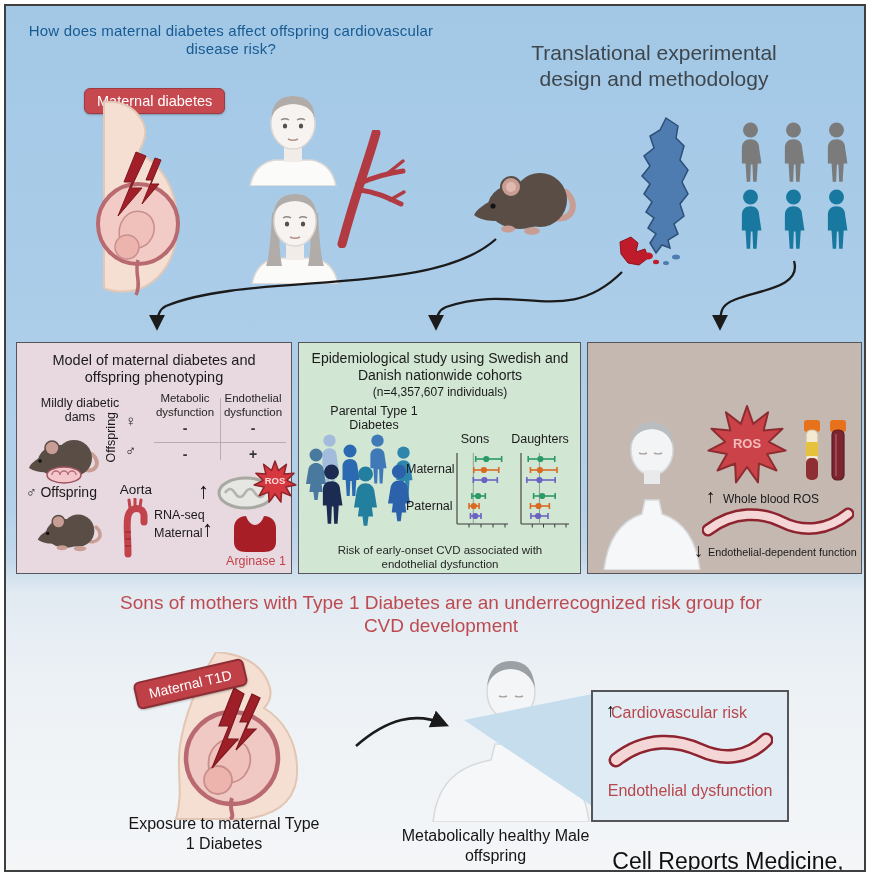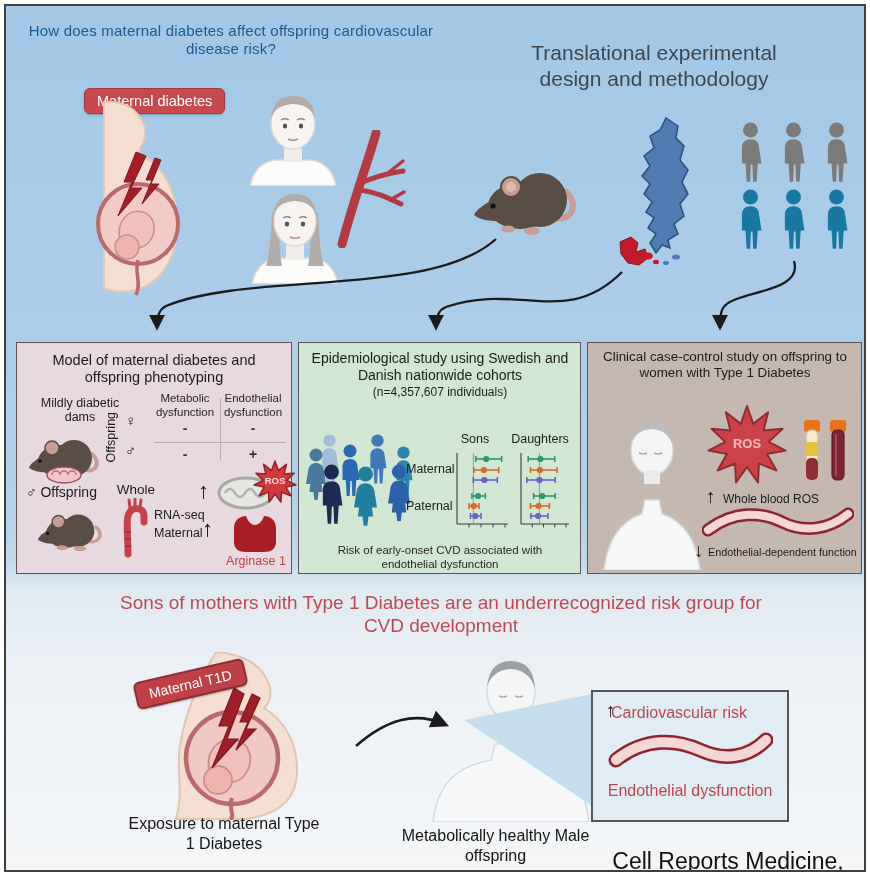--- a/index.html
+++ b/index.html
@@ -165,21 +165,21 @@
     <path d="M56,42 C72,50 80,36 70,28" fill="none" stroke="#c79d94" stroke-width="4" stroke-linecap="round"></path>
     <circle cx="50" cy="32" r="18" fill="#594d46"></circle>
     <ellipse cx="36" cy="35" rx="22" ry="16" fill="#594d46"></ellipse>
     <path d="M20,30 C12,33 6,38 5,42 C11,46 19,47 25,46 Z" fill="#594d46"></path>
     <circle cx="28" cy="22" r="7" fill="#c79d94" stroke="#594d46" stroke-width="1.6"></circle>
     <circle cx="16" cy="35" r="1.8" fill="#111"></circle>
     <ellipse cx="32" cy="51" rx="6" ry="2.8" fill="#c79d94"></ellipse>
     <ellipse cx="52" cy="52" rx="7" ry="3" fill="#c79d94"></ellipse>
   </svg>
 
-  <div class="abs ctr" style="left:100px;top:476px;width:60px;font-size:13.5px;color:#1b1b1b;">Whole</div>
+  <div class="abs ctr" style="left:100px;top:476px;width:60px;font-size:13.5px;color:#1b1b1b;">Aorta</div>
   <svg class="abs" style="left:112px;top:492px;" width="30" height="62" viewBox="0 0 30 62">
     <path d="M10,56 C10,38 8,26 10,18 C12,8 26,8 26,18 L26,24" fill="none" stroke="#c2434c" stroke-width="7" stroke-linecap="round"></path>
     <path d="M12,10 L11,2 M17,8 L17,1 M22,9 L23,2" stroke="#c2434c" stroke-width="3" stroke-linecap="round"></path>
     <path d="M7,34 h6 M7,41 h6 M7,48 h6" stroke="#9e2f38" stroke-width="1.6"></path>
   </svg>
   <div class="abs small" style="left:148px;top:502px;">RNA-seq</div>
   <div class="abs small" style="left:148px;top:520px;">Maternal</div>
 
   <div class="abs uparrow" style="left:192px;top:472px;font-size:22px;">↑</div>
   <svg class="abs" style="left:210px;top:468px;" width="60" height="38" viewBox="0 0 60 38">
@@ -193,20 +193,21 @@
 
   <div class="abs uparrow" style="left:196px;top:510px;font-size:22px;">↑</div>
   <svg class="abs" style="left:220px;top:504px;" width="58" height="44" viewBox="0 0 58 44">
     <path d="M8,18 C8,10 14,6 20,6 C22,12 26,15 29,15 C32,15 36,12 38,6 C44,6 50,10 50,18 L50,32 C50,39 45,42 38,42 L20,42 C13,42 8,39 8,32 Z" fill="#a81e27"></path>
   </svg>
   <div class="abs ctr redtxt" style="left:212px;top:548px;width:76px;font-size:12.5px;">Arginase 1</div>
 
   <div class="abs panel" style="left:292px;top:336px;width:283px;height:232px;background:#d2e6d4;"></div>
   <div class="abs ctr ptitle" style="left:305px;top:344px;width:258px;font-size:14px;">Epidemiological study using Swedish and Danish nationwide cohorts</div>
   <div class="abs ctr" style="left:305px;top:379px;width:258px;font-size:12px;color:#1b1b1b;">(n=4,357,607 individuals)</div>
+  <div class="abs ctr small" style="left:304px;top:398px;width:128px;">Parental Type 1 Diabetes</div>
 
   <svg class="abs" style="left:300px;top:428px;" width="125" height="100" viewBox="0 0 125 100">
     <use href="#pg" transform="translate(14,0) scale(0.95)" fill="#a4bcdb"></use>
     <use href="#pg" transform="translate(62,0) scale(0.95)" fill="#3f79b8"></use>
     <use href="#wg" transform="translate(0,14) scale(1.0)" fill="#49799f"></use>
     <use href="#pg" transform="translate(34,10) scale(1.0)" fill="#2b6ab0"></use>
     <use href="#pg" transform="translate(88,12) scale(0.95)" fill="#2e86ad"></use>
     <use href="#pg" transform="translate(14,30) scale(1.15)" fill="#1c2b52"></use>
     <use href="#wg" transform="translate(48,32) scale(1.15)" fill="#237f9e"></use>
     <use href="#wg" transform="translate(82,30) scale(1.1)" fill="#2b62ab"></use>
@@ -277,21 +278,20 @@
         <circle cx="88.55" cy="56" r="3.1" fill="#d96a22"></circle>
         <line x1="80.9" y1="66" x2="98" y2="66" stroke="#6b63c1" stroke-width="1.6"></line>
         <line x1="80.9" y1="63" x2="80.9" y2="69" stroke="#6b63c1" stroke-width="1.6"></line>
         <line x1="98" y1="63" x2="98" y2="69" stroke="#6b63c1" stroke-width="1.6"></line>
         <circle cx="88.1" cy="66" r="3.1" fill="#6b63c1"></circle>
       </svg>
 
   <div class="abs ctr tiny" style="left:312px;top:538px;width:244px;">Risk of early-onset CVD associated with endothelial dysfunction</div>
 
   <div class="abs panel" style="left:581px;top:336px;width:275px;height:232px;background:#c4b8b1;"></div>
-  <div class="abs ctr ptitle" style="left:584px;top:343px;width:270px;font-size:13.4px;">Clinical case-control study on offspring to women with Type 1 Diabetes</div>
 
   <svg class="abs" style="left:592px;top:412px;" width="108" height="152" viewBox="0 0 108 152">
     <ellipse cx="54" cy="32" rx="21" ry="25" fill="#f3f4f5" stroke="#d6d9db" stroke-width="1.5"></ellipse>
     <path d="M33,26 Q36,4 54,4 Q73,4 75,28 Q70,12 54,11 Q38,12 33,26 Z" fill="#b9bdc0"></path>
     <path d="M45,35 q4,1.8 8,0 M60,35 q4,1.8 8,0" transform="translate(-4,0)" stroke="#a9a19b" stroke-width="1.4" fill="none"></path>
     <rect x="46" y="52" width="16" height="14" fill="#e9eaec"></rect>
     <path d="M6,152 C10,118 26,102 44,96 L47,82 h14 L64,96 C82,102 98,118 102,152 Z" fill="#f6f7f8" stroke="#d7dadd" stroke-width="1.5"></path>
   </svg>
 
   <svg class="abs" id="ros-big-svg" style="left:698px;top:398px;" width="86" height="82" viewBox="0 0 86 82">

